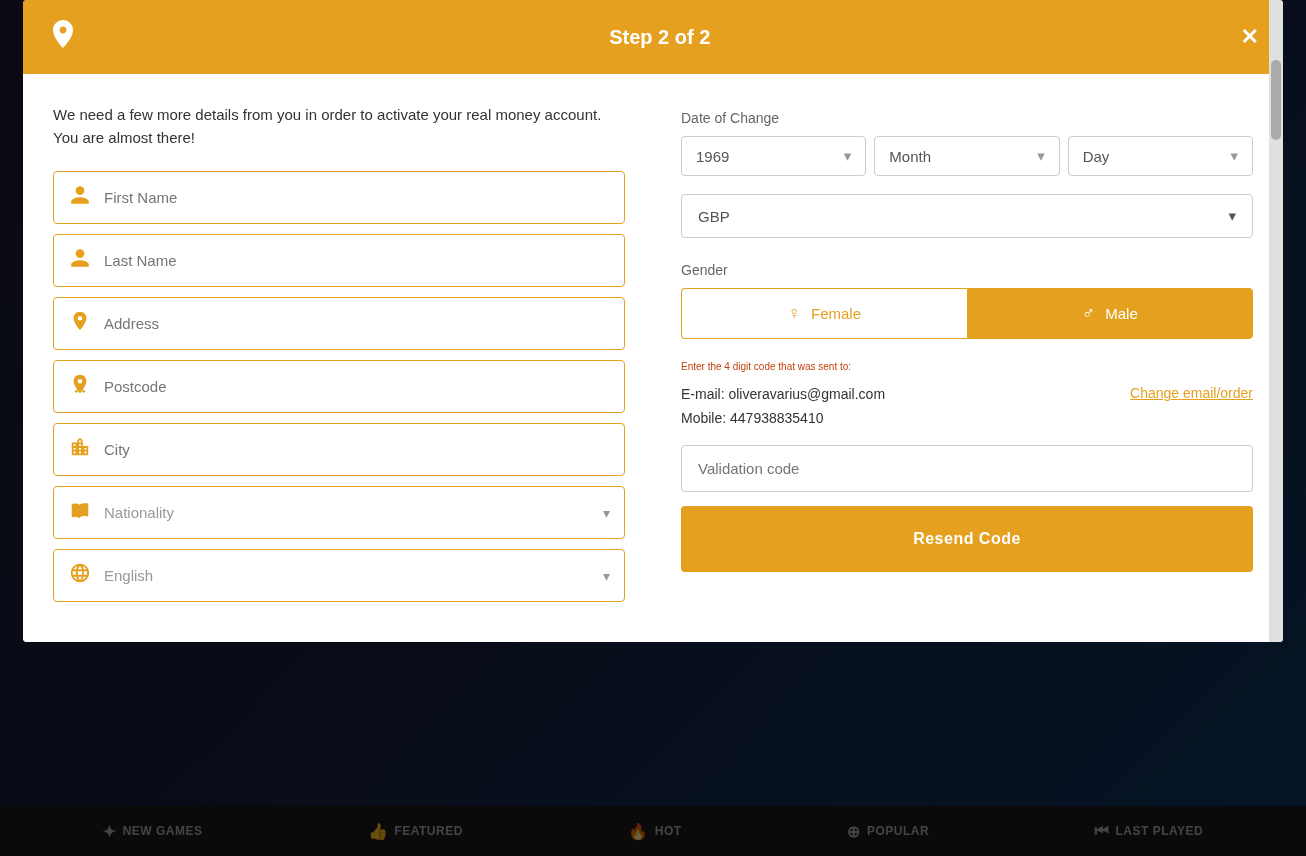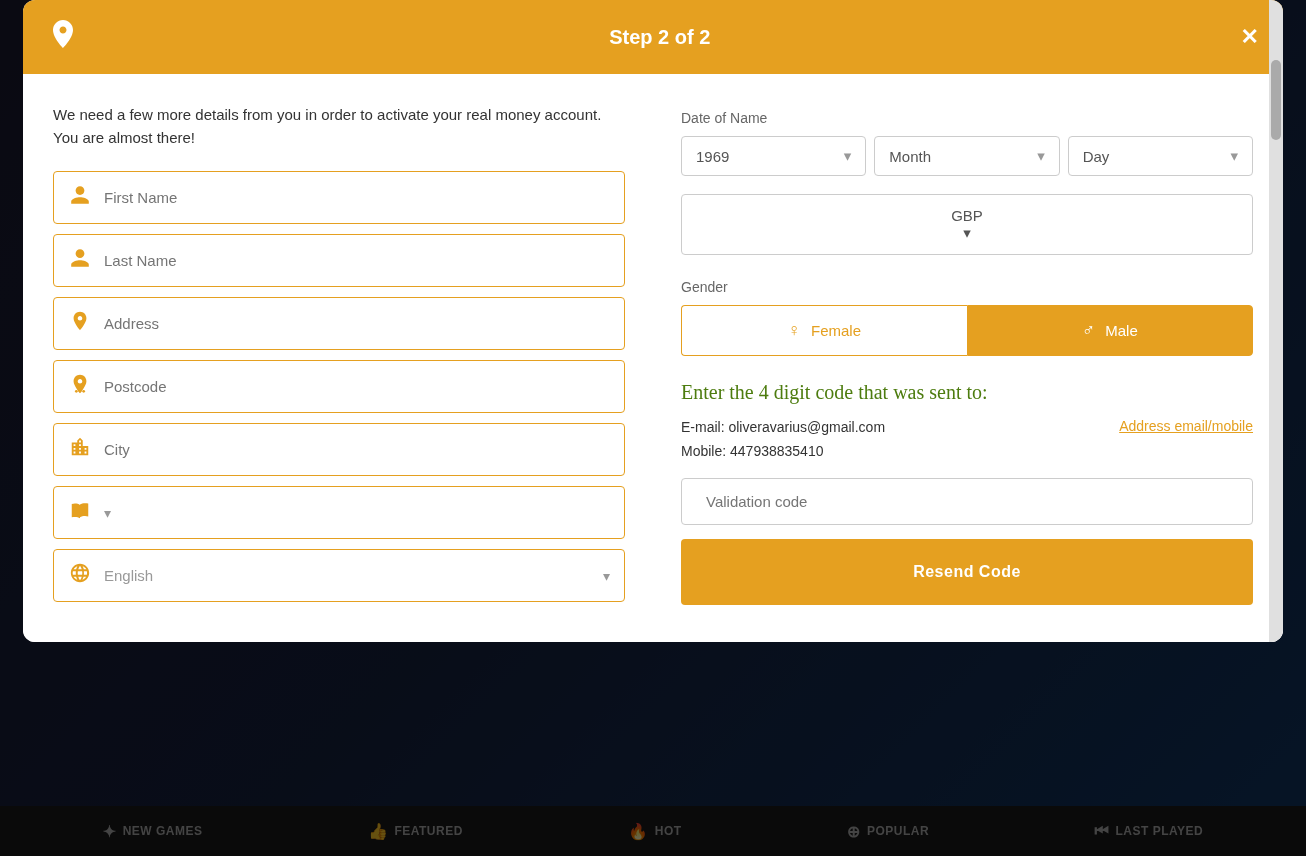--- a/index.html
+++ b/index.html
@@ -20,21 +20,21 @@
       background: rgba(0,0,0,0.6);
       display: flex;
       align-items: flex-start;
       justify-content: center;
     }
 
     .modal {
       width: 1260px;
       margin-top: 0;
       background: white;
-      border-radius: 12px;
+      border-radius: 4px;
       overflow: hidden;
       position: relative;
     }
 
     .modal-header {
       background: #E5A020;
       padding: 18px 24px;
       display: flex;
       align-items: center;
       justify-content: space-between;
@@ -178,21 +178,20 @@
     .currency-select {
       display: flex;
       align-items: center;
       border: 1.5px solid #ccc;
       border-radius: 4px;
       padding: 12px 16px;
       cursor: pointer;
       background: white;
       justify-content: space-between;
       margin-bottom: 18px;
-      flex-direction: column;
     }
 
     .currency-select span {
       font-size: 15px;
       color: #555;
     }
 
     .gender-row {
       display: flex;
       gap: 0;
@@ -222,25 +221,24 @@
       background: #E5A020;
       color: white;
       border-radius: 0 4px 4px 0;
     }
 
     .gender-icon {
       font-size: 18px;
     }
 
     .code-info {
-      font-size: 20px;
-      color: #4d7c0f;
+      font-size: 10px;
+      color: #c2410c;
       margin-bottom: 8px;
       line-height: 1.6;
-      font-family: Liberation Serif, serif;
     }
 
     .email-mobile-row {
       display: flex;
       align-items: flex-start;
       justify-content: space-between;
       margin-bottom: 14px;
     }
 
     .email-mobile-text {
@@ -255,21 +253,21 @@
       text-decoration: underline;
       cursor: pointer;
       white-space: nowrap;
       margin-top: 2px;
     }
 
     .validation-input {
       width: 100%;
       border: 1.5px solid #ccc;
       border-radius: 4px;
-      padding: 14px 24px;
+      padding: 14px 16px;
       font-size: 15px;
       color: #999;
       outline: none;
       margin-bottom: 14px;
     }
 
     .resend-btn {
       width: 100%;
       background: #E5A020;
       color: white;
@@ -425,37 +423,38 @@
           </span>
           <input class="form-input" type="text" placeholder="City" style="">
         </div>
 
         <div class="form-select-field">
           <span class="field-icon">
             <svg class="svg-icon" viewBox="0 0 24 24">
                 <path d="M21 5c-1.1-.4-2.3-.5-3.5-.5-2 0-4.1.5-5.5 1.5V20c1.4-1 3.5-1.5 5.5-1.5 1.2 0 2.4.2 3.5.5V5zm-9 1.5C10.6 5.5 8.5 5 6.5 5 5.3 5 4.1 5.2 3 5.5V20c1.1-.3 2.3-.5 3.5-.5 2 0 4.1.5 5.5 1.5V6.5z"></path>
               </svg>
           </span>
+          <span class="select-label">Nationality</span>
           <span class="chevron">▾</span>
         </div>
 
         <div class="form-select-field">
           <span class="field-icon">
             <svg class="svg-icon" viewBox="0 0 24 24">
                 <path d="M12 2C6.5 2 2 6.5 2 12s4.5 10 10 10 10-4.5 10-10S17.5 2 12 2zm7 6h-2.8c-.3-1.2-.7-2.3-1.3-3.3 1.7.6 3.1 1.8 4.1 3.3zM12 4c.8 1.1 1.5 2.4 1.9 4h-3.8c.4-1.6 1.1-2.9 1.9-4zM4.3 14C4.1 13.4 4 12.7 4 12s.1-1.4.3-2h3.2c-.1.7-.1 1.3-.1 2s0 1.3.1 2H4.3zm.7 2h2.8c.3 1.2.7 2.3 1.3 3.3-1.7-.6-3.1-1.8-4.1-3.3zm2.8-8H5c1-1.5 2.4-2.7 4.1-3.3C8.5 5.7 8.1 6.8 7.8 8zM12 20c-.8-1.1-1.5-2.4-1.9-4h3.8c-.4 1.6-1.1 2.9-1.9 4zm2.3-6H9.7c-.1-.7-.2-1.3-.2-2s.1-1.3.2-2h4.6c.1.7.2 1.3.2 2s-.1 1.3-.2 2zm.3 5.3c.6-1 1-2.1 1.3-3.3H18.7c-1 1.5-2.4 2.7-4.1 3.3zm1.6-5.3c.1-.7.1-1.3.1-2s0-1.3-.1-2h3.2c.2.6.3 1.3.3 2s-.1 1.4-.3 2h-3.2z"></path>
               </svg>
           </span>
           <span class="select-label">English</span>
           <span class="chevron">▾</span>
         </div>
       </div>
 
       <div class="right-column">
 
-        <p class="section-label">Date of Name</p>
+        <p class="section-label">Date of Change</p>
 
         <div class="dob-row">
           <div class="dob-select">
             <span>1969</span>
             <span class="chevron">▾</span>
           </div>
           <div class="dob-select">
             <span>Month</span>
             <span class="chevron">▾</span>
           </div>
@@ -484,21 +483,21 @@
           </div>
         </div>
 
         <p class="code-info">Enter the 4 digit code that was sent to:</p>
 
         <div class="email-mobile-row">
           <div class="email-mobile-text">
             <div>E-mail: oliveravarius@gmail.com</div>
             <div>Mobile: 447938835410</div>
           </div>
-          <a class="change-link">Address email/mobile</a>
+          <a class="change-link">Change email/order</a>
         </div>
 
         <input class="validation-input" type="text" placeholder="Validation code" style="">
 
         <button class="resend-btn">Resend Code</button>
 
       </div>
 
     </div>
 

